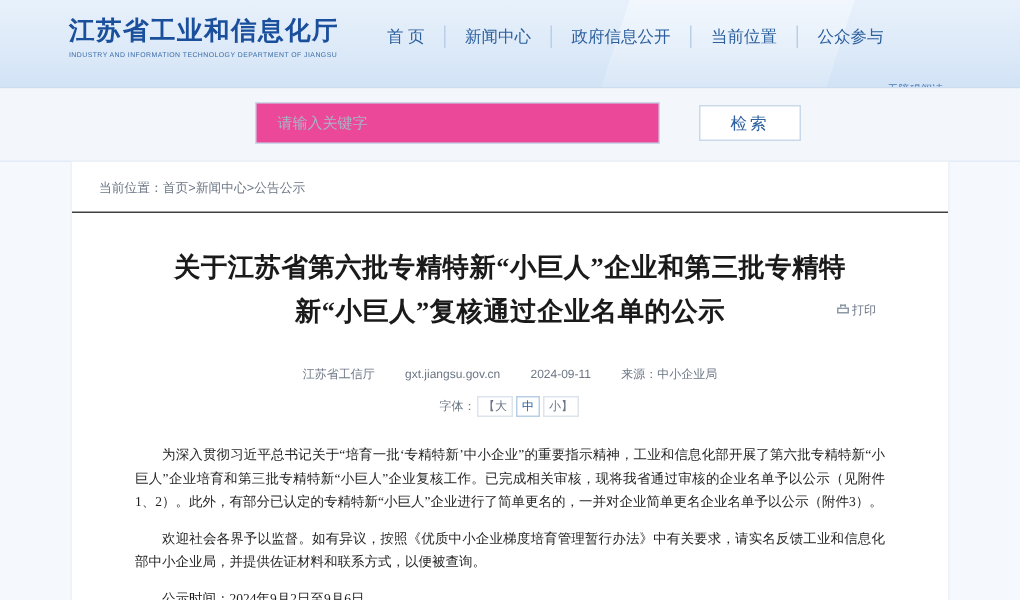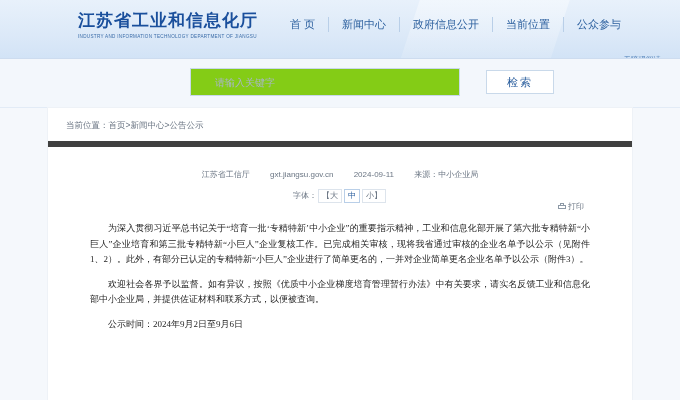--- a/index.html
+++ b/index.html
@@ -15,21 +15,20 @@
     color: #333;
   }
 
   
   .header {
     position: relative;
     height: 58px;
     background: linear-gradient(180deg, #e8f1fb 0%, #dce9f8 60%, #d2e3f6 100%);
     border-bottom: 1px solid #cddcef;
     overflow: hidden;
-    padding-left: 32px;
   }
   .header:before {
     content: "";
     position: absolute;
     right: 120px;
     top: -30px;
     width: 150px;
     height: 120px;
     background:
       linear-gradient(180deg, rgba(255,255,255,.55), rgba(255,255,255,0));
@@ -105,27 +104,26 @@
     left: 170px;
     top: 9px;
     display: flex;
     align-items: center;
   }
   .search-input {
     width: 270px;
     height: 28px;
     box-sizing: border-box;
     border: 1px solid #c9d9ea;
-    background: #84cc16;
+    background: #ec4899;
     font-size: 10px;
     color: #333;
-    padding: 0 24px;
+    padding: 0 14px;
     outline: none;
     font-family: "Liberation Sans", sans-serif;
-    margin-left: 20px;
   }
   .search-input::placeholder { color: #a8b6c6; }
   .search-btn {
     width: 68px;
     height: 24px;
     margin-left: 26px;
     border: 1px solid #c9d9ea;
     background: #fff;
     color: #2b5f9e;
     font-size: 11px;
@@ -146,21 +144,21 @@
     top: 0;
     width: 584px;
     background: #fff;
     height: 294px;
     box-shadow: 0 0 0 1px #eef2f7;
   }
   .breadcrumb {
     font-size: 8.5px;
     color: #6b7684;
     padding: 12px 0 12px 18px;
-    border-bottom: 6px solid #404040;
+    border-bottom: 1px solid #404040;
     padding-bottom: 9px;
   }
   .breadcrumb .bc-link { color: #6b7684; cursor: pointer; }
 
   .doc-title {
     font-family: "Liberation Serif", serif;
     font-size: 17.5px;
     font-weight: bold;
     color: #1a1a1a;
     text-align: center;
@@ -277,20 +275,21 @@
   </div>
 </div>
 
 <div class="content">
   <div class="card">
 
     <div class="breadcrumb">
       <span>当前位置：</span><span class="bc-link">首页</span><span>&gt;</span><span class="bc-link">新闻中心</span><span>&gt;</span><span class="bc-link">公告公示</span>
     </div>
 
+    <div class="doc-title">关于江苏省第六批专精特新“小巨人”企业和第三批专精特新“小巨人”复核通过企业名单的公示</div>
 
     <div class="meta">
       <span>江苏省工信厅</span>
       <span class="meta-link">gxt.jiangsu.gov.cn</span>
       <span>2024-09-11</span>
       <span>来源：中小企业局</span>
     </div>
 
     <div class="fontbar">
       <span>字体：</span><span class="fb-btn">【大</span><span class="fb-btn active">中</span><span class="fb-btn">小】</span>

